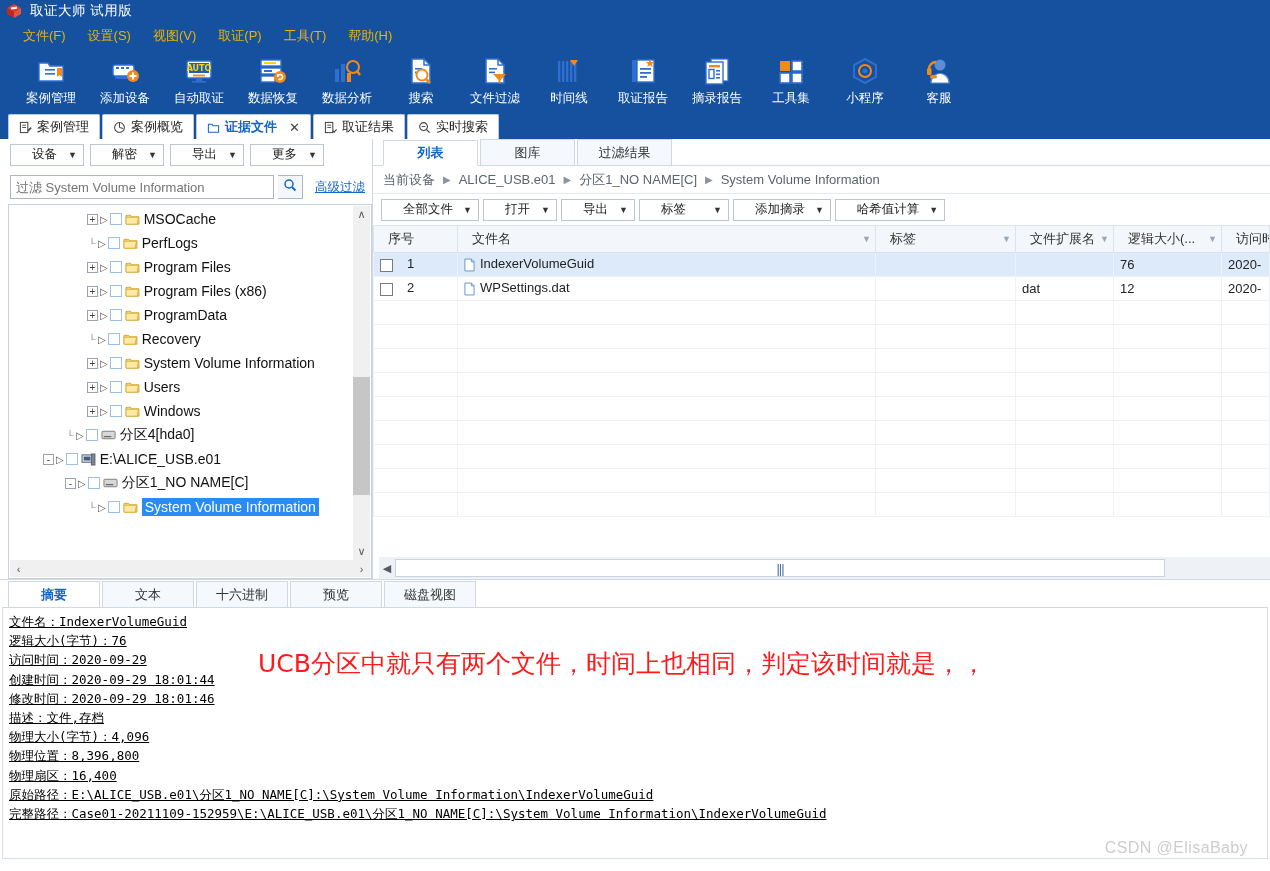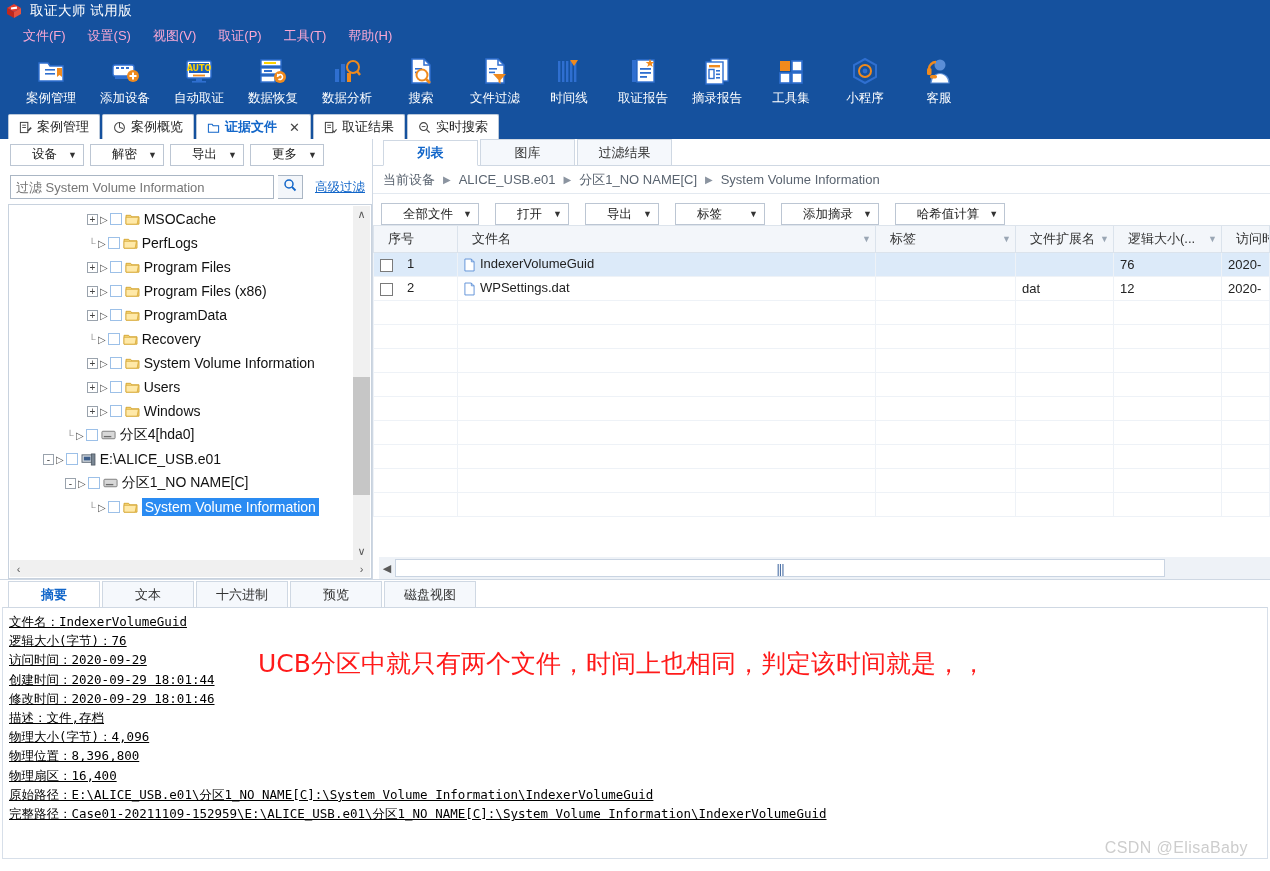--- a/index.html
+++ b/index.html
@@ -16,21 +16,21 @@
   .titlebar {
     height: 22px; background: #15519e; color: #fff;
     display: flex; align-items: center; padding-left: 6px;
     font-size: 13px;
   }
   .titlebar .logo { width: 16px; height: 16px; margin-right: 8px; position: relative; }
   .titlebar .title { font-size: 13.5px; letter-spacing: .5px; }
 
   
   .menubar {
-    height: 27px; background: #15519e; color: #f9a8d4;
+    height: 27px; background: #15519e; color: #eab308;
     display: flex; align-items: center; padding-left: 12px; font-size: 13px;
   }
   .menubar .mi { padding: 3px 11px; cursor: default; white-space: nowrap; }
 
   
   .toolbar {
     height: 64px; background: #15519e;
     display: flex; align-items: flex-start; padding: 3px 8px 0 14px;
   }
   .tbtn {
@@ -108,21 +108,21 @@
   .rp-tabs { height: 27px; display: flex; align-items: flex-end; padding-left: 10px;
              border-bottom: 1px solid #cfd8e3; }
   .rtab { height: 26px; min-width: 95px; border: 1px solid #cfd8e3; border-bottom: none;
           background: #f5f8fc; display:flex; align-items:center; justify-content:center;
           font-size: 13px; color:#333; margin-right: 2px; }
   .rtab.active { background: #fff; color: #1266c9; font-weight: bold; border-bottom: 1px solid #fff;
                  margin-bottom: -1px; }
   .crumb { height: 28px; display:flex; align-items:center; padding-left: 10px;
            font-size: 13px; color: #5a6470; border-bottom: 1px solid #e3e9f0; }
   .crumb .sep { margin: 0 8px; color:#8b94a0; font-size: 10px; }
-  .rp-tools { height: 31px; display:flex; align-items:flex-end; padding-left: 8px; gap: 16px; }
+  .rp-tools { height: 31px; display:flex; align-items:center; padding-left: 8px; gap: 4px; }
 
   .gridwrap { flex: 1; position: relative; border-top: 1px solid #dde4ec; overflow: hidden; }
   table.grid { border-collapse: collapse; width: 100%; table-layout: fixed; font-size: 13px; }
   table.grid th {
     height: 26px; background: #f3f6fa; border: 1px solid #dbe3ec; border-top: none;
     font-weight: normal; color: #333; text-align: left; padding: 0 14px; position: relative;
     white-space: nowrap; overflow: hidden;
   }
   table.grid th .fil { position:absolute; right: 4px; top: 50%; transform: translateY(-50%);
                        color:#9aa6b4; font-size: 9px; }

